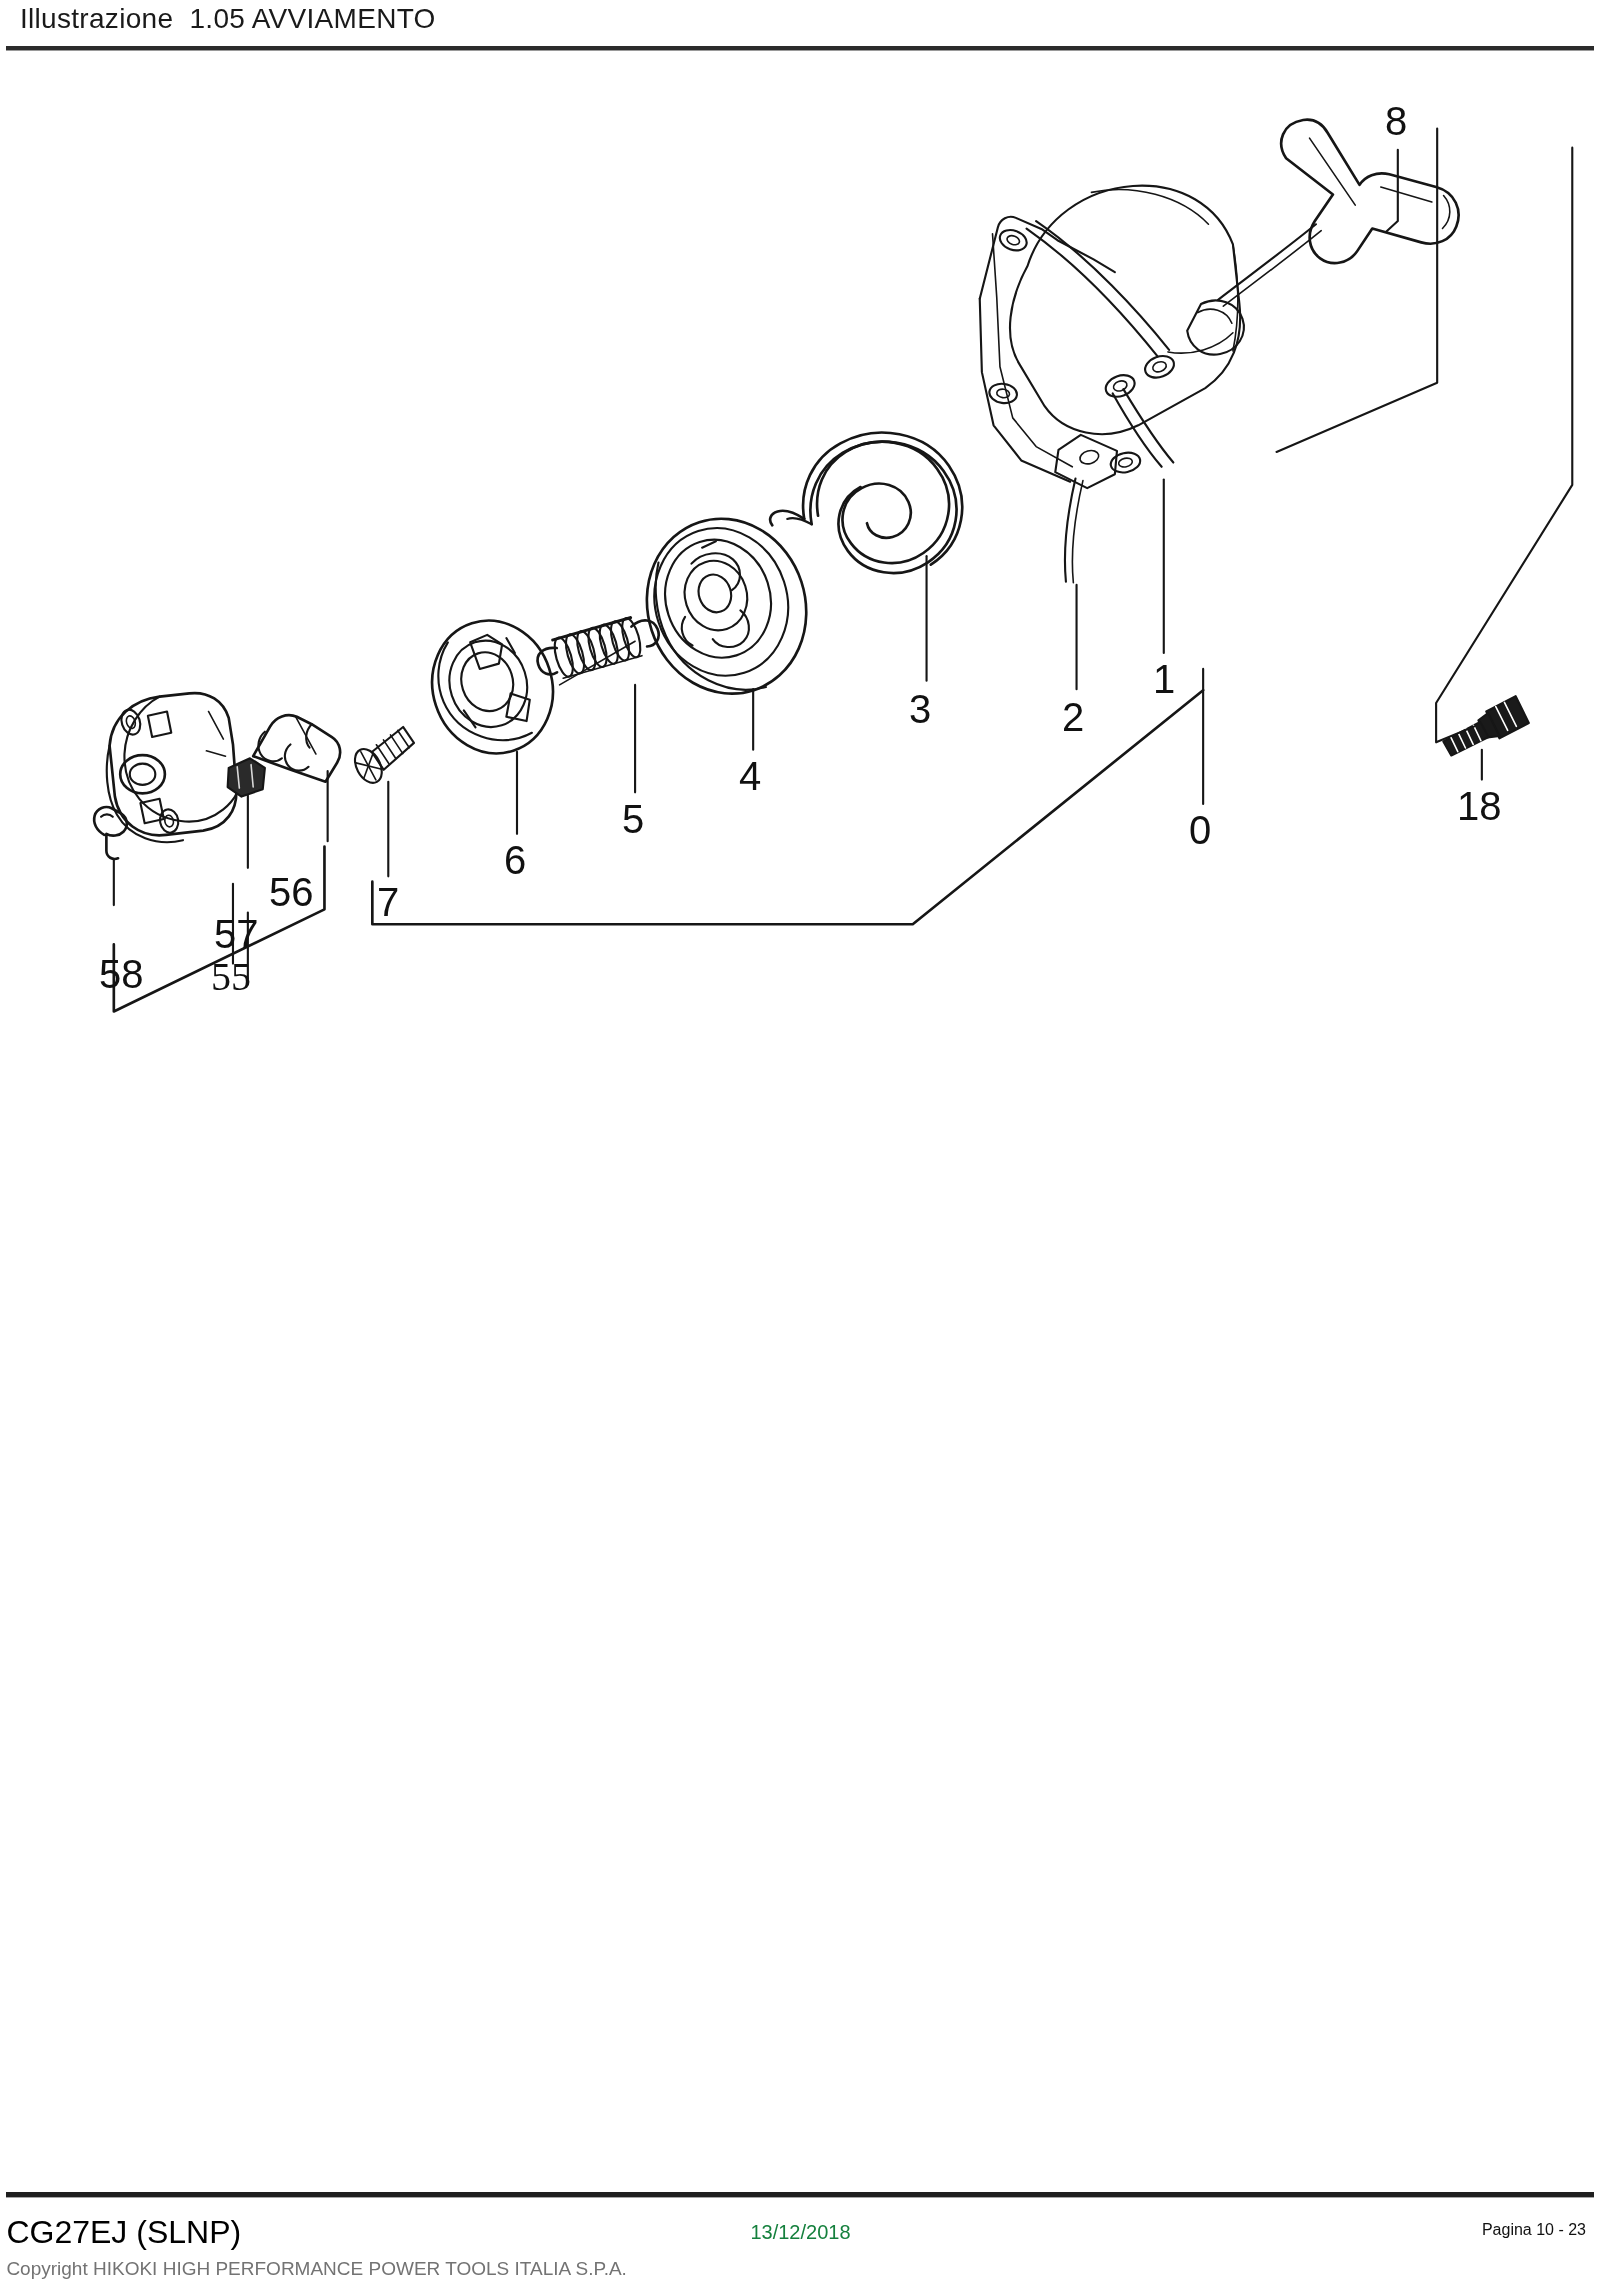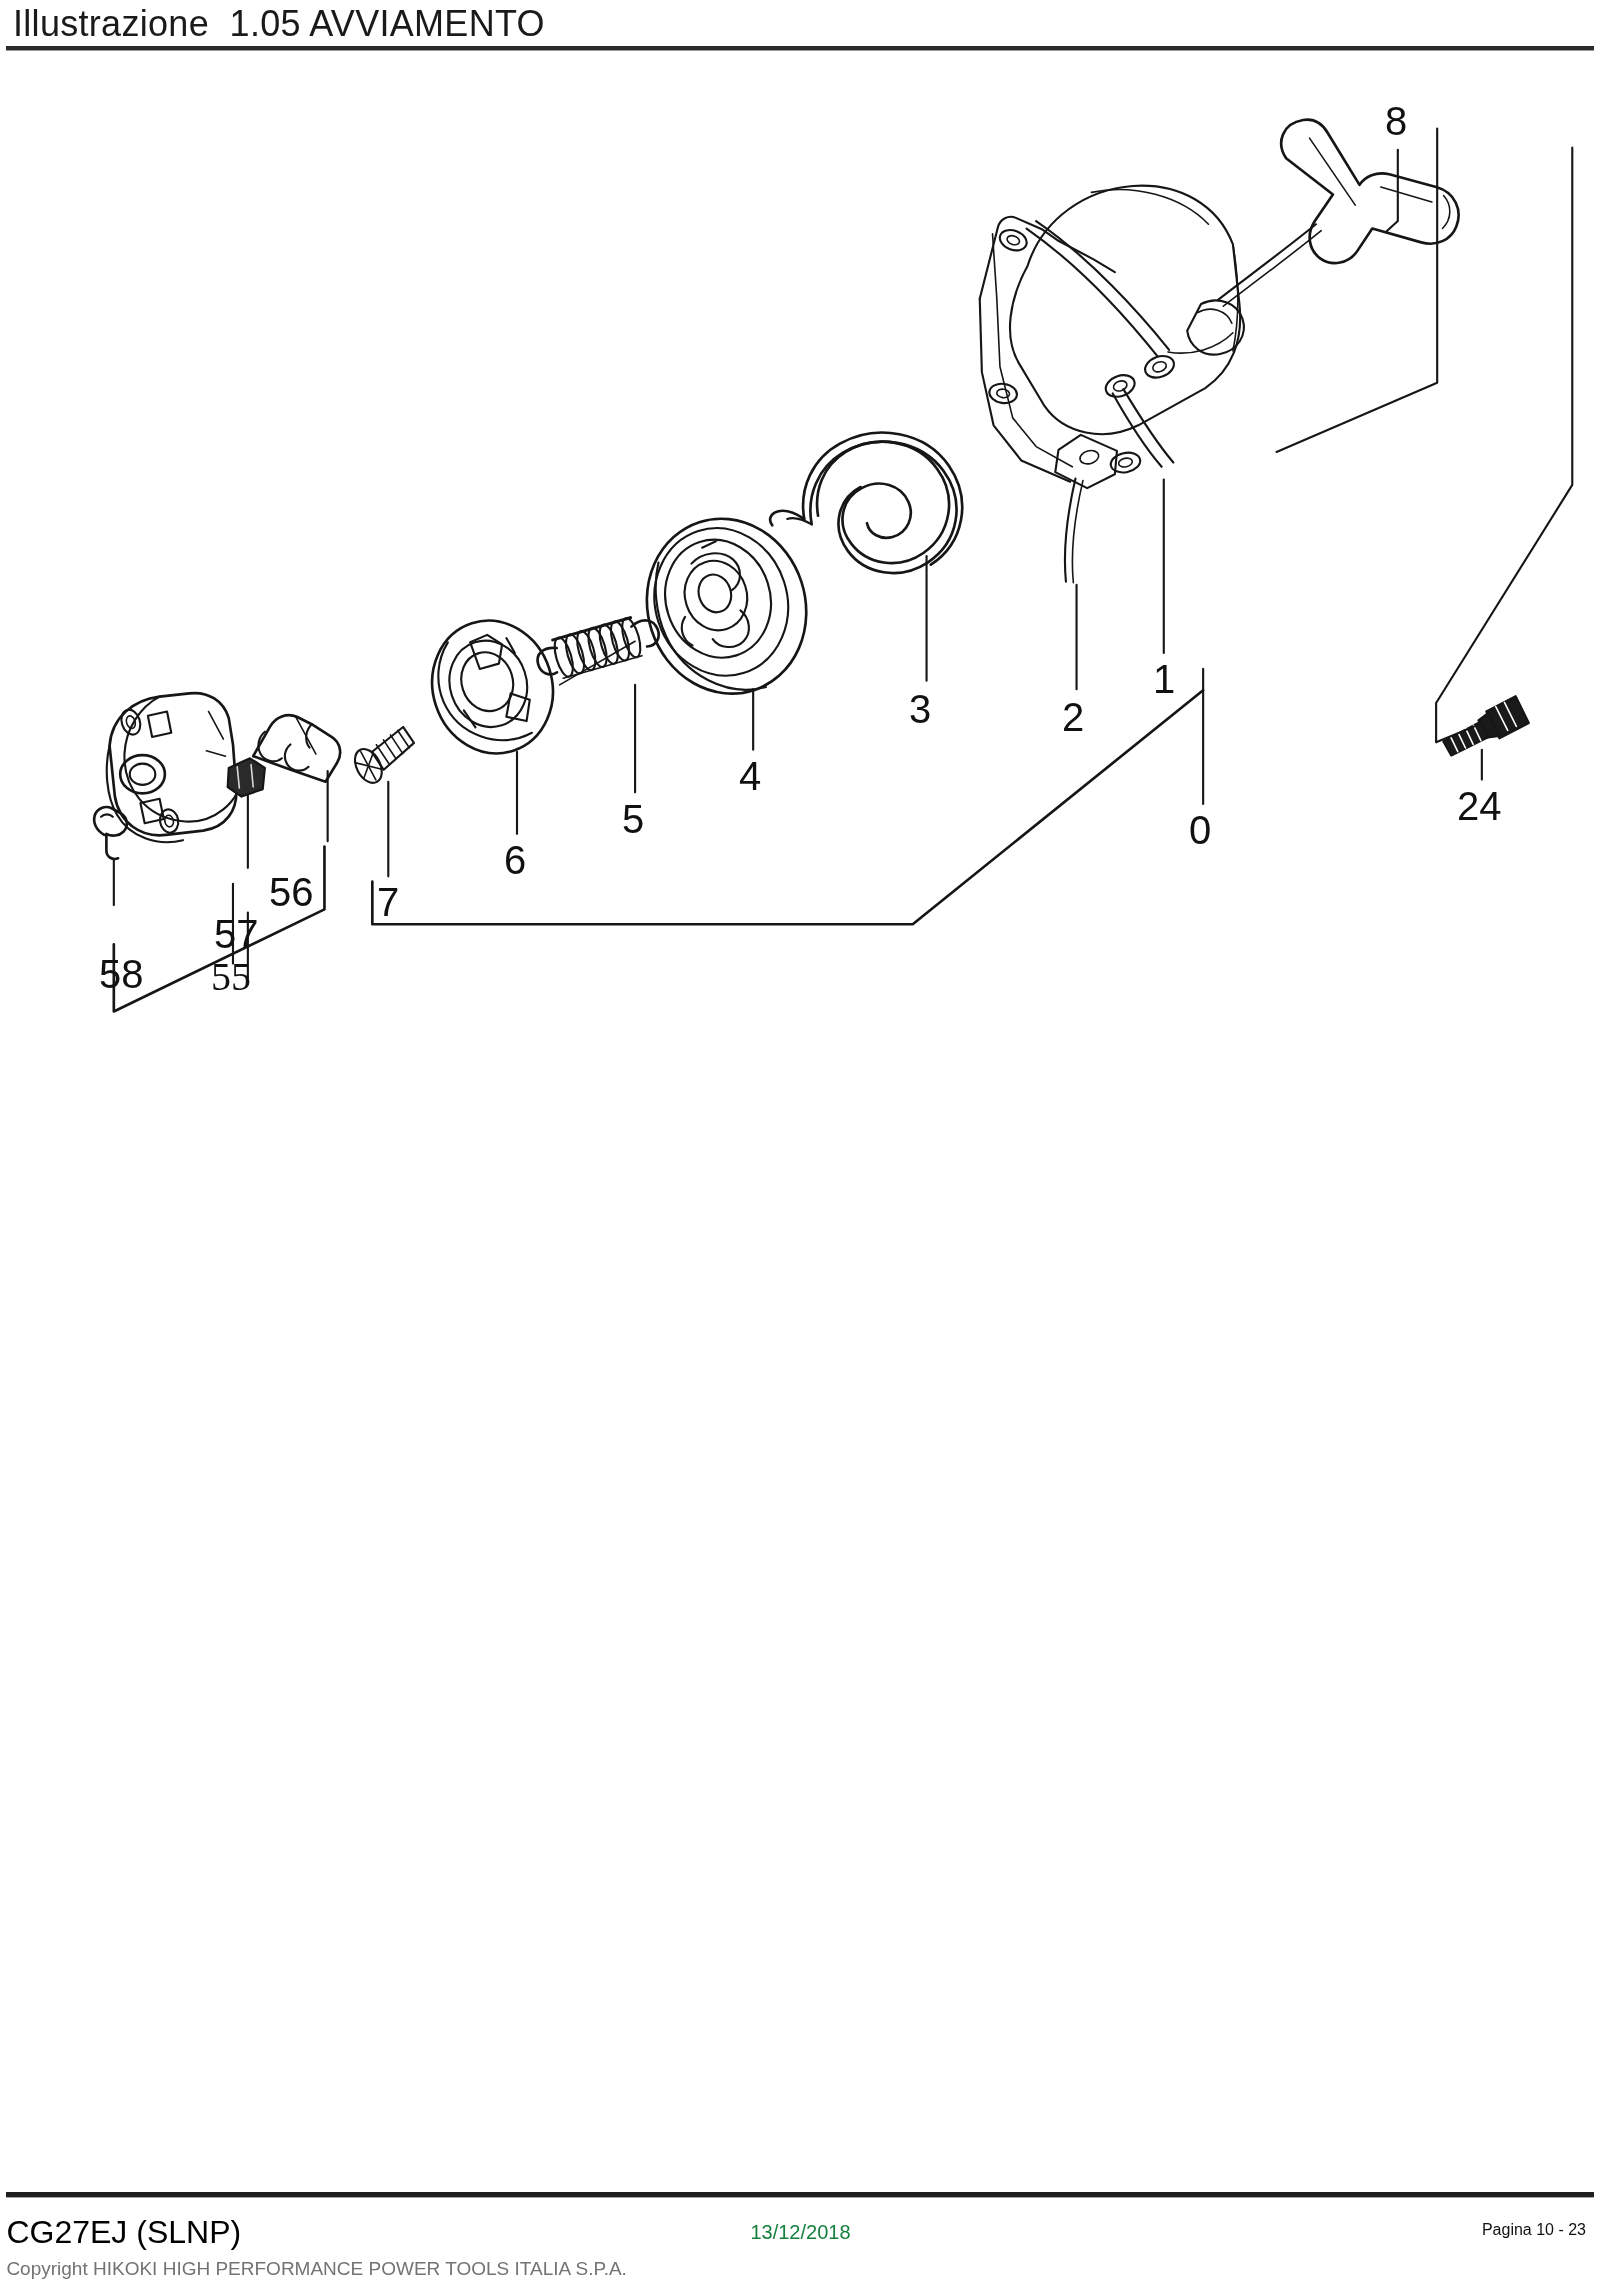--- a/index.html
+++ b/index.html
@@ -18,23 +18,23 @@
 
   
   #header {
     position: absolute;
     left: 0; top: 0;
     width: 1601px;
     height: 51px;
   }
   #header-title {
     position: absolute;
-    left: 13px;
+    left: 20px;
     top: 3.2px;
-    font-size: 36px;
+    font-size: 28px;
     letter-spacing: 0.3px;
     white-space: pre;
     color: #1a1a1a;
   }
   #header-rule {
     position: absolute;
     left: 6.4px;
     top: 46px;
     width: 1588px;
     height: 3.7px;
@@ -431,21 +431,21 @@
 
   <div class="callout" style="left:1385px; top:48px;">8</div>
   <div class="callout" style="left:909px; top:636px;">3</div>
   <div class="callout" style="left:1062px; top:644px;">2</div>
   <div class="callout" style="left:1153px; top:606px;">1</div>
   <div class="callout" style="left:739px; top:703px;">4</div>
   <div class="callout" style="left:622px; top:746px;">5</div>
   <div class="callout" style="left:504px;  top:787px;">6</div>
   <div class="callout" style="left:377px;  top:829px;">7</div>
   <div class="callout" style="left:1189px; top:757px;">0</div>
-  <div class="callout" style="left:1457px; top:733px;">24</div>
+  <div class="callout" style="left:1457px; top:733px;">18</div>
   <div class="callout" style="left:269px;  top:776px;margin-top:43px;">56</div>
   <div class="callout" style="left:214px;  top:820px;margin-top:41px;">57</div>
   <div class="callout" style="left:99px;  top:858px;margin-top:43px;">58</div>
   <div class="callout" style="left:211px;  top:904px;font-family:Liberation Serif, serif;">55</div>
 </div>
 
 <div id="footer">
   <div id="footer-rule"></div>
   <div id="footer-model">CG27EJ (SLNP)</div>
   <div id="footer-date">13/12/2018</div>

